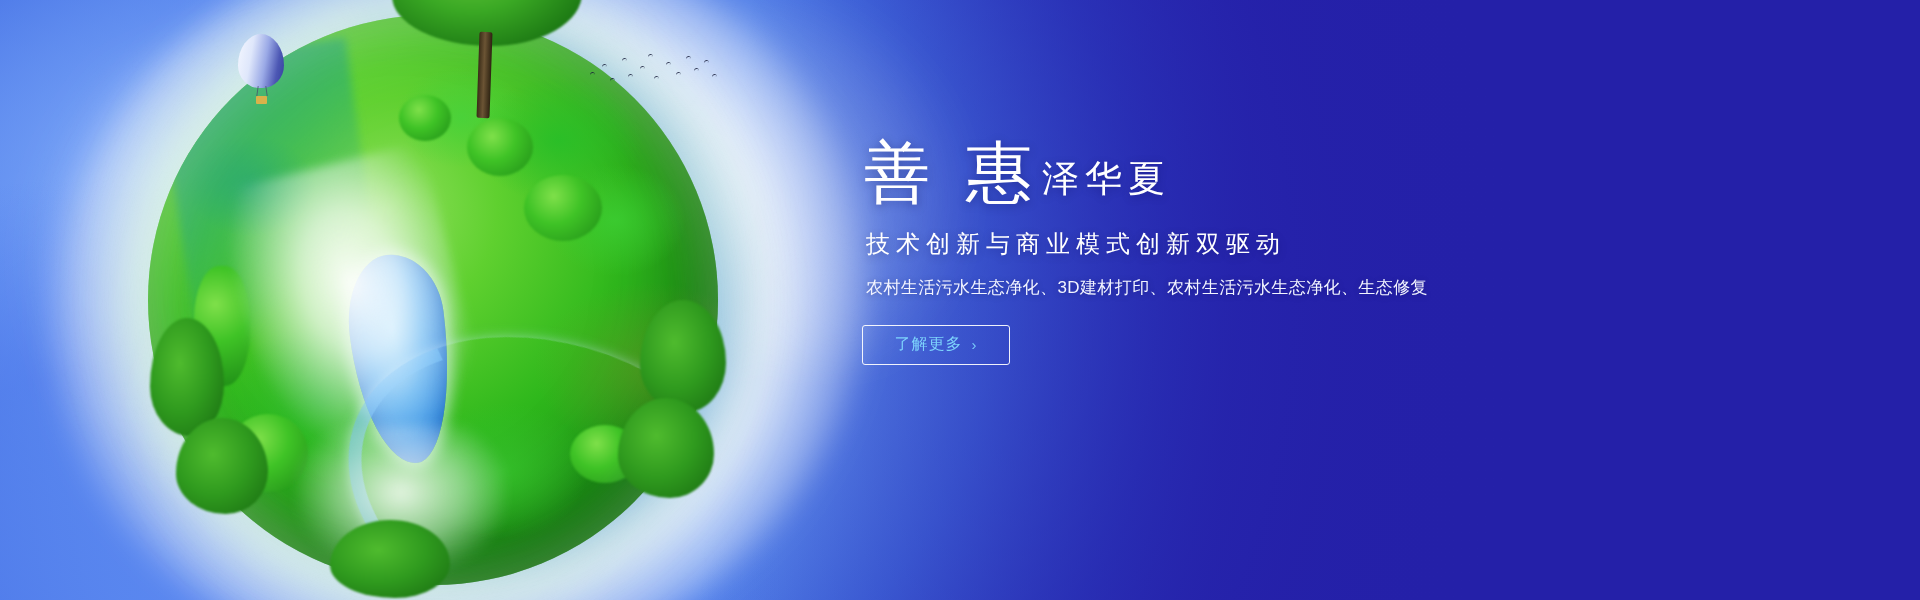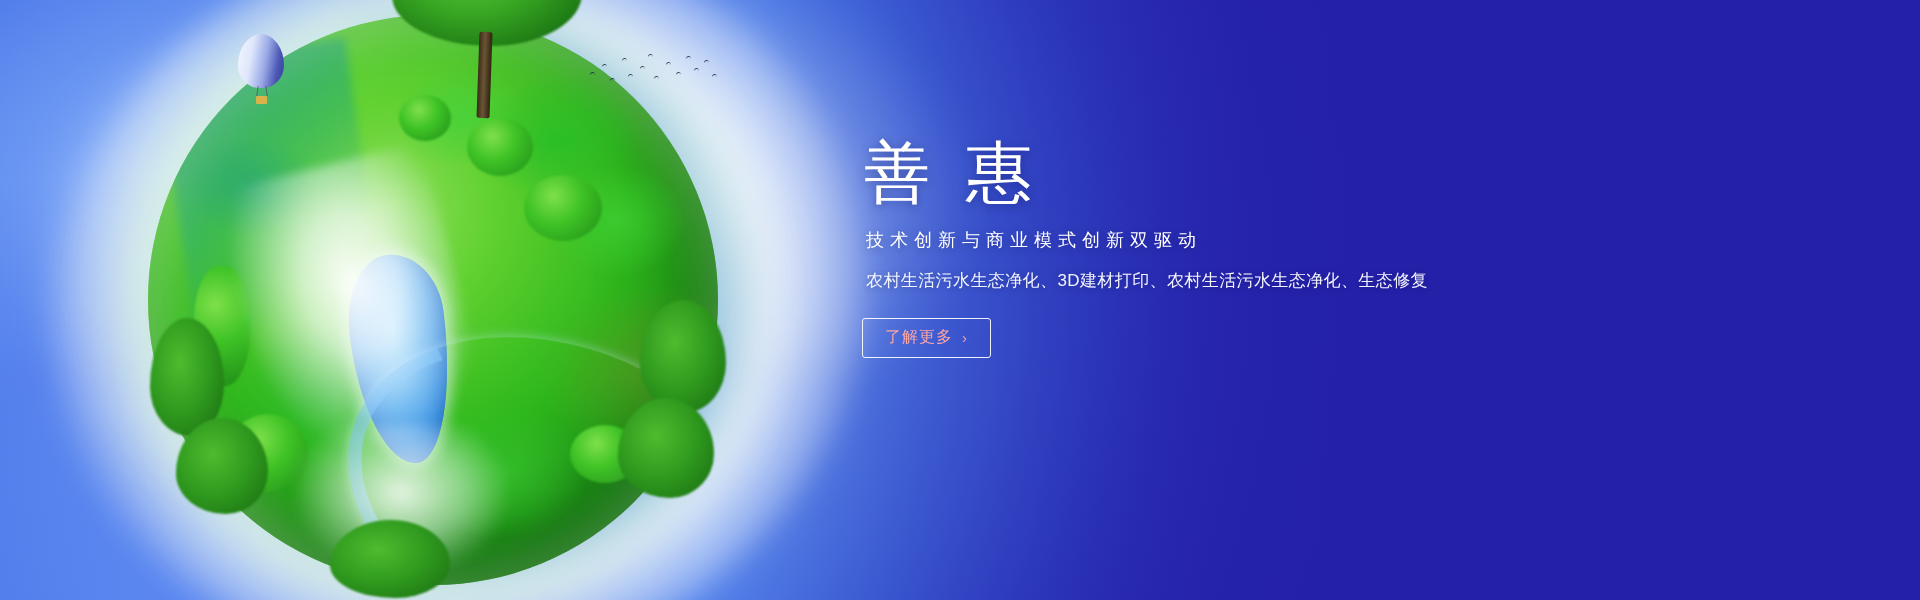--- a/index.html
+++ b/index.html
@@ -327,21 +327,21 @@
     letter-spacing: 6px;
     margin-left: 10px;
     position: relative;
     top: -4px;
     text-shadow: 0 2px 9px rgba(10,10,70,0.32);
   }
 
   .subtitle {
     margin-top: 24px;
     margin-left: 6px;
-    font-size: 18px;
+    font-size: 24px;
     line-height: 1.2;
     letter-spacing: 6px;
     font-weight: 400;
     white-space: nowrap;
     text-shadow: 0 2px 8px rgba(10,10,70,0.30);
   }
 
   .desc {
     margin-top: 18px;
     margin-left: 6px;
@@ -354,26 +354,26 @@
     text-shadow: 0 1px 6px rgba(10,10,70,0.30);
   }
 
   .cta-row { margin-top: 26px; margin-left: 2px; }
 
   .cta {
     display: inline-flex;
     align-items: center;
     justify-content: center;
     gap: 9px;
-    width: 129px;
+    width: 148px;
     height: 40px;
     border: 1px solid rgba(255,255,255,0.92);
     border-radius: 3px;
     background: transparent;
-    color: #fca5a5;
+    color: #7dd3fc;
     font-family: "Liberation Sans", "DejaVu Sans", sans-serif;
     font-size: 16px;
     letter-spacing: 1px;
     cursor: pointer;
     text-decoration: none;
   }
   .cta .chev { font-size: 15px; line-height: 1; opacity: 0.95; }
 </style>
 </head>
 <body>
@@ -447,20 +447,21 @@
   </div>
 
   <div class="copy">
 
     <div class="headline">
       <span class="hl-group">
         <span class="hl-big">善</span>
       </span>
       <span class="hl-group">
         <span class="hl-big">惠</span>
+        <span class="hl-small">泽华夏</span>
       </span>
     </div>
 
     <div class="subtitle">技术创新与商业模式创新双驱动</div>
 
     <div class="desc">农村生活污水生态净化、3D建材打印、农村生活污水生态净化、生态修复</div>
 
     <div class="cta-row">
       <a href="#" class="cta">
         <span>了解更多</span>

